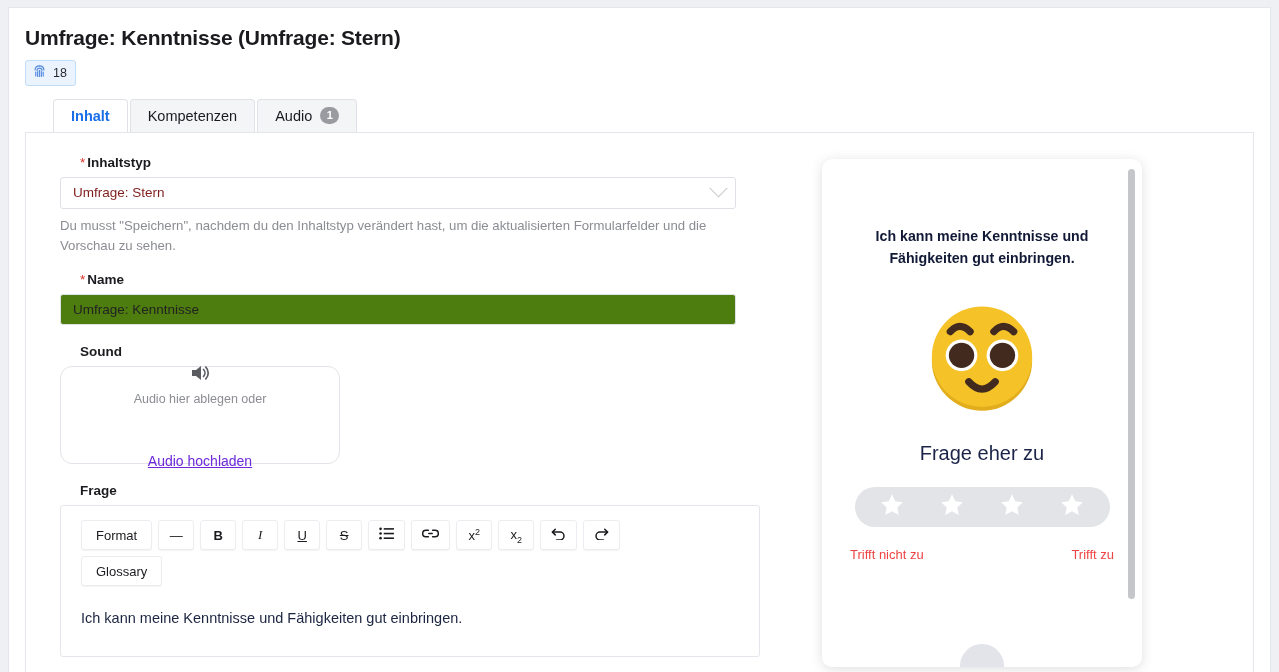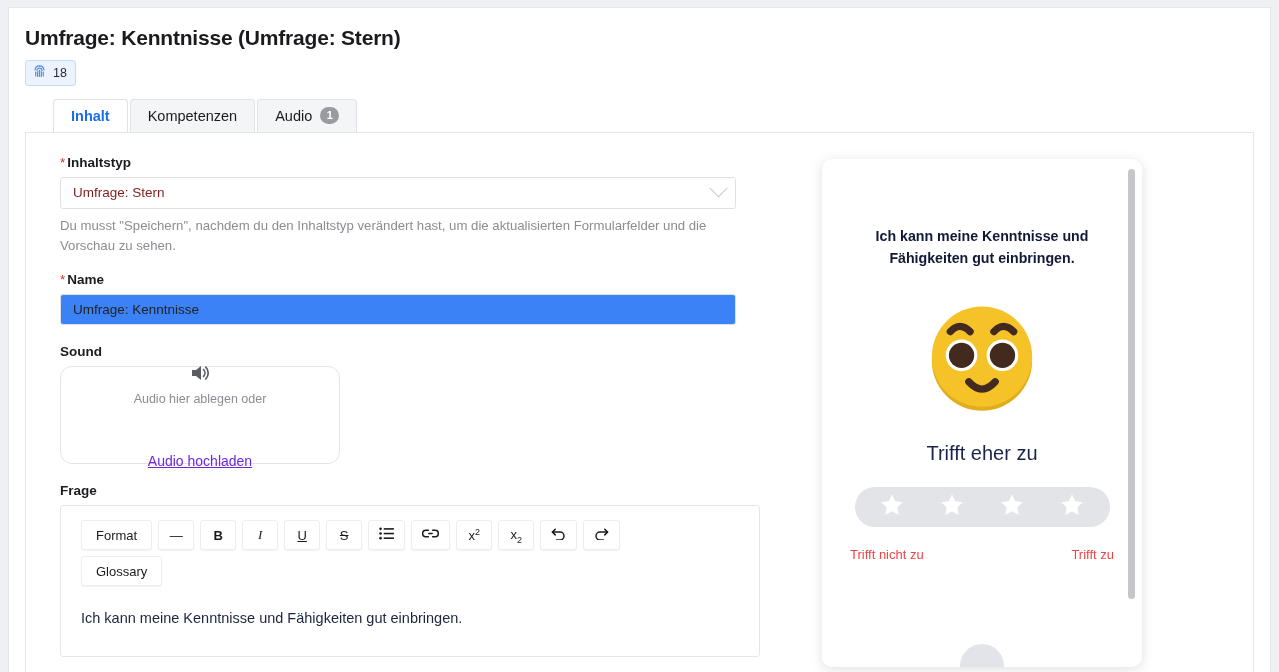--- a/index.html
+++ b/index.html
@@ -101,20 +101,21 @@
     position: relative;
   }
 
   .form-col { width: 760px; padding: 22px 0 0 34px; }
 
   .lbl {
     font-size: 13.5px;
     font-weight: bold;
     color: #1b1b1f;
     margin-bottom: 7px;
+    margin-left: 20px;
   }
   .lbl .req { color: #d93025; font-weight: normal; margin-right: 2px; }
 
   .select-box {
     width: 676px; height: 32px;
     border: 1px solid #dfe1e6;
     border-radius: 3px;
     display: flex;
     align-items: center;
     padding: 0 10px 0 12px;
@@ -140,21 +141,21 @@
   }
 
   .text-input {
     width: 676px; height: 31px;
     border: 1px solid #dfe1e6;
     border-radius: 3px;
     padding: 0 12px;
     font-size: 13.5px;
     color: #222;
     font-family: "Liberation Sans", sans-serif;
-    background: #3b82f6;
+    background: #4d7c0f;
   }
 
   .dropzone {
     width: 280px; height: 98px;
     border: 1px solid #e2e4e9;
     border-radius: 12px;
     display: flex;
     flex-direction: column;
     align-items: center;
     justify-content: center;
@@ -445,21 +446,21 @@
               <path d="M59 30 q7 -8 15 0" fill="none" stroke="#422a1e" stroke-width="5.5" stroke-linecap="round"></path>
               <circle cx="34.5" cy="48" r="12" fill="#ffffff"></circle>
               <circle cx="65.5" cy="48" r="12" fill="#ffffff"></circle>
               <circle cx="34.5" cy="48" r="9.6" fill="#422a1e"></circle>
               <circle cx="65.5" cy="48" r="9.6" fill="#422a1e"></circle>
               <path d="M40 68 q10 11 20 0" fill="none" stroke="#422a1e" stroke-width="5.5" stroke-linecap="round"></path>
             </svg>
           </span>
         </div>
 
-        <div class="rating-label">Trifft eher zu</div>
+        <div class="rating-label">Frage eher zu</div>
 
         <div class="stars-pill">
           <span><svg width="26" height="26" viewBox="0 0 24 24" fill="#ffffff">
                 <path d="M12 2l3 6.5 7 .9-5.1 4.8 1.3 7L12 17.8 5.8 21.2l1.3-7L2 9.4l7-.9z"></path>
               </svg></span>
           <span><svg width="26" height="26" viewBox="0 0 24 24" fill="#ffffff">
                 <path d="M12 2l3 6.5 7 .9-5.1 4.8 1.3 7L12 17.8 5.8 21.2l1.3-7L2 9.4l7-.9z"></path>
               </svg></span>
           <span><svg width="26" height="26" viewBox="0 0 24 24" fill="#ffffff">
                 <path d="M12 2l3 6.5 7 .9-5.1 4.8 1.3 7L12 17.8 5.8 21.2l1.3-7L2 9.4l7-.9z"></path>

